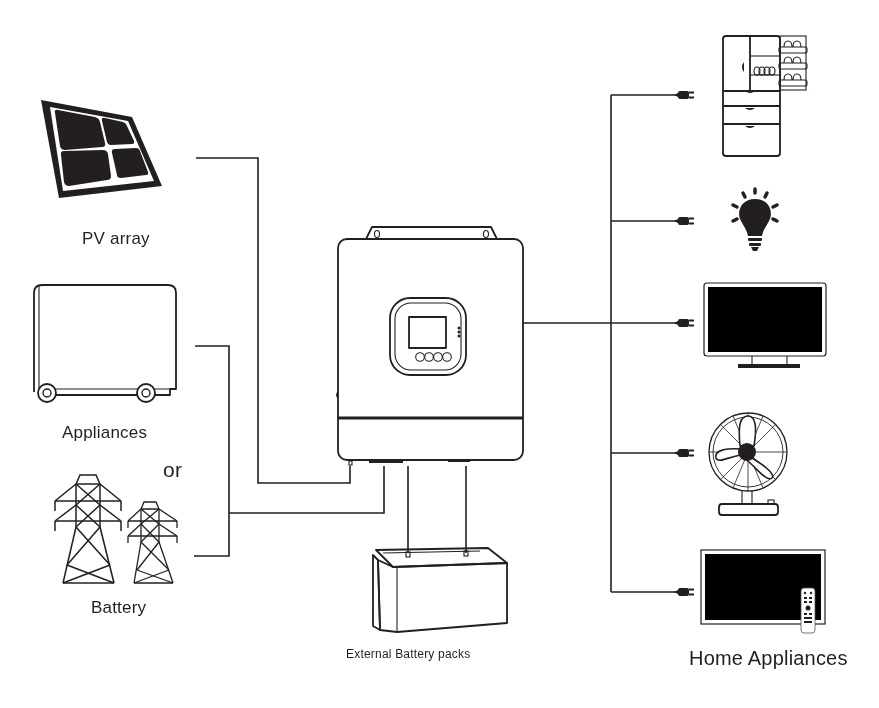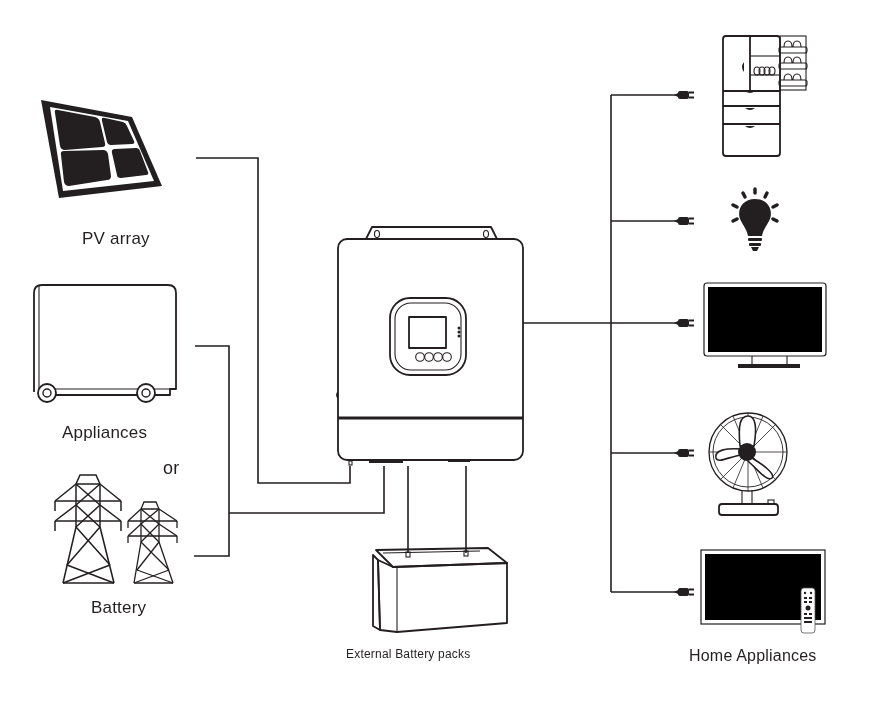--- a/index.html
+++ b/index.html
@@ -255,17 +255,17 @@
         <rect x="804" y="613" width="3" height="2" class="solid"></rect>
         <rect x="809" y="613" width="3" height="2" class="solid"></rect>
         <rect x="804" y="617" width="8" height="2" class="solid"></rect>
         <rect x="804" y="621" width="8" height="2" class="solid"></rect>
       </g>
     </g>
   </svg>
 
   <div class="lbl" style="left:82px;top:229px;">PV array</div>
   <div class="lbl" style="left:62px;top:423px;">Appliances</div>
-  <div class="lbl" style="left:163px;top:458px;font-size:18px;">or</div>
+  <div class="lbl" style="left:163px;top:458px;font-size:21px;">or</div>
   <div class="lbl" style="left:91px;top:598px;">Battery</div>
   <div class="lbl" style="left:346px;top:647px;font-size:12px;">External Battery packs</div>
-  <div class="lbl" style="left:689px;top:647px;font-size:16px;">Home Appliances</div>
+  <div class="lbl" style="left:689px;top:647px;font-size:20px;">Home Appliances</div>
 </div>
 
 </body></html>

